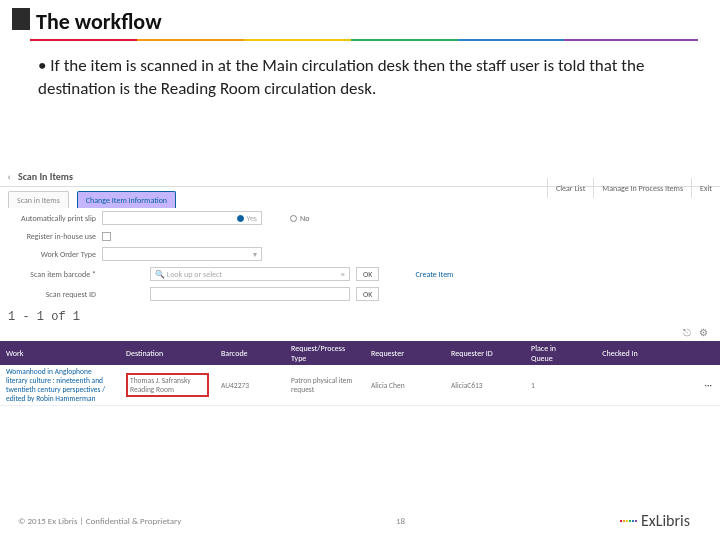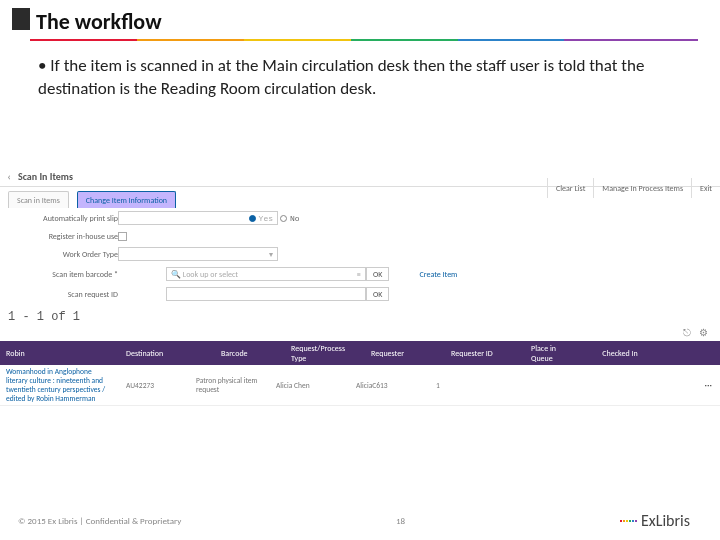--- a/index.html
+++ b/index.html
@@ -13,23 +13,23 @@
   .bullet::before{content:"• ";}
   .shot{position:absolute;left:0;right:0;top:167px;width:720px;}
   .shot-head{display:flex;align-items:center;border-bottom:1px solid #ddd;height:20px;font-size:8px;color:#666;}
   .shot-head .back{width:18px;text-align:center;font-size:11px;color:#888;}
   .shot-head .ttl{font-weight:600;font-size:10px;color:#555;}
   .shot-head .sp{flex:1;}
   .shot-head .act{border-left:1px solid #ddd;padding:0 8px;height:20px;display:flex;align-items:center;margin-top:22px;}
   .tabs{display:flex;gap:8px;padding:4px 8px 0 8px;font-size:8px;}
   .tab{border:1px solid #ccc;border-bottom:none;padding:3px 8px;color:#888;border-radius:2px 2px 0 0;background:#fafafa;}
   .tab.active{border-color:#0b61a4;color:#0b61a4;background:#c4b5fd;}
-  .formline{display:flex;align-items:center;font-size:8px;color:#666;padding:3px 23px;}
+  .formline{display:flex;align-items:center;font-size:8px;color:#666;padding:3px 1px;gap:6px;}
   .formline .lbl{width:95px;text-align:right;}
-  .radio{display:inline-flex;align-items:center;gap:3px;margin-right:2px;font-family:Liberation Mono, monospace;}
+  .radio{display:inline-flex;align-items:center;gap:3px;margin-right:22px;}
   .radio .dot{width:7px;height:7px;border:1px solid #888;border-radius:50%;display:inline-block;}
   .radio.sel .dot{background:#0b61a4;border-color:#0b61a4;}
   .chk{width:9px;height:9px;border:1px solid #aaa;display:inline-block;}
   .sel,.inp{border:1px solid #ccc;height:14px;font-size:8px;padding:0 4px;display:flex;align-items:center;color:#aaa;background:#fff;}
   .sel{width:160px;justify-content:flex-end;}
   .inp{width:200px;justify-content:space-between;margin-left:48px;}
   .btn{border:1px solid #ccc;height:14px;font-size:8px;padding:0 6px;display:flex;align-items:center;color:#555;}
   .createlink{color:#0b61a4;font-size:8px;margin-left:30px;}
   .count{font-size:12px;color:#555;padding:6px 8px 2px 8px;font-family:Liberation Mono, monospace;}
   .iconrow{display:flex;justify-content:flex-end;gap:8px;padding:0 12px 2px 0;font-size:10px;color:#888;}
@@ -105,32 +105,33 @@
     <div class="lbl">Scan request ID</div>
     <div class="inp" style="width:200px;"></div>
     <div class="btn">OK</div>
   </div>
   <div class="count">1 - 1 of 1</div>
   <div class="iconrow">
     <span>⎋</span>
     <span>⚙</span>
   </div>
   <div class="thead">
-    <div class="c1">Robin</div>
+    <div class="c1">Work</div>
     <div class="c2">Destination</div>
     <div class="c3">Barcode</div>
     <div class="c4">Request/Process Type</div>
     <div class="c5">Requester</div>
     <div class="c6">Requester ID</div>
     <div class="c7">Place in Queue</div>
     <div class="c8">Checked In</div>
     <div class="c9"></div>
   </div>
   <div class="trow">
     <div class="c1">Womanhood in Anglophone literary culture : nineteenth and twentieth century perspectives / edited by Robin Hammerman</div>
+    <div class="c2"><span class="redbox">Thomas J. Safransky Reading Room</span></div>
     <div class="c3">AU42273</div>
     <div class="c4">Patron physical item request</div>
     <div class="c5">Alicia Chen</div>
     <div class="c6">AliciaC613</div>
     <div class="c7">1</div>
     <div class="c8"></div>
     <div class="c9"><span class="dots">⋯</span></div>
   </div>
 </div>
 

